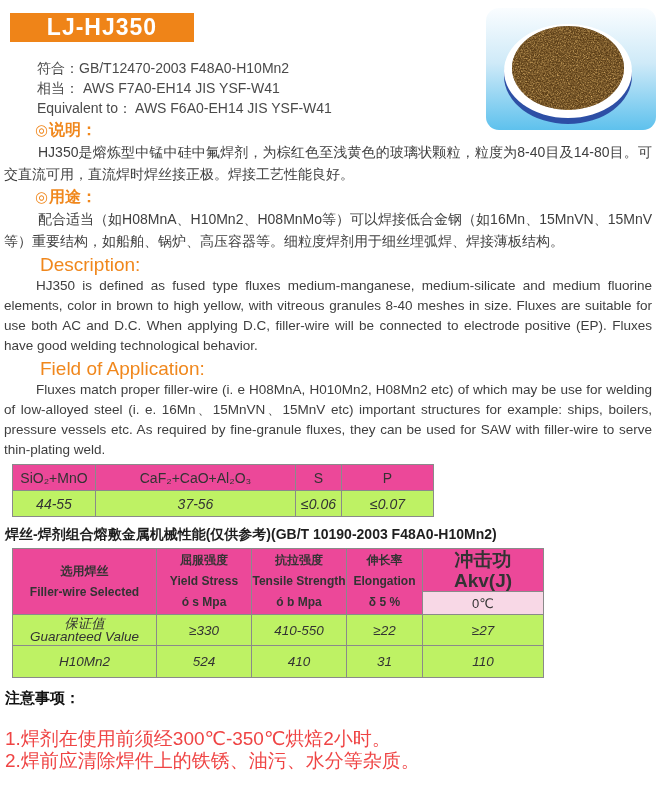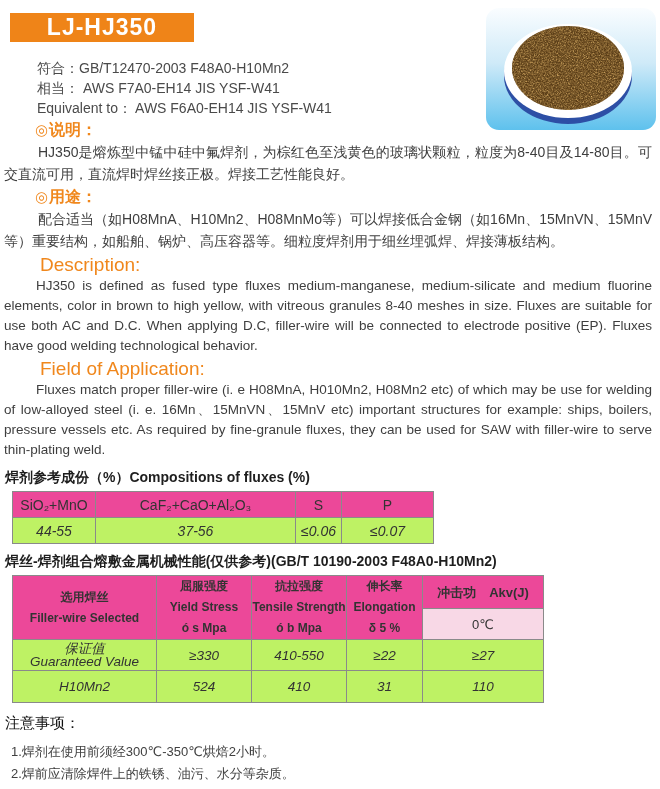--- a/index.html
+++ b/index.html
@@ -20,22 +20,22 @@
   .t1 td{height:25px;font-size:14px;}
   .hrow td{background:#ec4899;}
   .vrow td{background:#bef264;font-style:italic;}
   .t2 .hrow td{font-size:12px;line-height:21px;font-weight:bold;}
   .t2 .vrow td{font-size:13.5px;}
   .t2 .sub td{background:#f8d8e6;font-size:13px;height:22px;}
   .t2 .r1 td{height:30px;}
   .t2 .r2 td{height:31px;}
   .pre{white-space:pre-line;}
   .cellsm{font-size:11.5px;line-height:13px;}
-  .notes-title{font-weight:normal;font-size:15px;color:#111;margin:10px 0 8px 1px;line-height:20px;}
-  .note-line{font-size:13px;line-height:22px;color:#404040;margin-left:7px;}
+  .notes-title{font-weight:bold;font-size:15px;color:#111;margin:10px 0 20px 1px;line-height:20px;}
+  .note-line{font-size:19px;line-height:22px;color:#ef4444;margin-left:1px;}
   .photo{position:absolute;left:486px;top:8px;width:170px;height:122px;}
 </style>
 </head>
 <body>
 
 <div class="page">
 
   <svg class="photo" width="170" height="122" viewBox="0 0 170 122" xmlns="http://www.w3.org/2000/svg">
     <defs>
       <linearGradient id="skyg" x1="0" y1="0" x2="0" y2="1">
@@ -80,21 +80,20 @@
 
     <div class="sec-head-zh"><span class="ring">◎</span><span>用途：</span></div>
     <div class="para-zh">配合适当（如H08MnA、H10Mn2、H08MnMo等）可以焊接低合金钢（如16Mn、15MnVN、15MnV等）重要结构，如船舶、锅炉、高压容器等。细粒度焊剂用于细丝埋弧焊、焊接薄板结构。</div>
 
     <div class="sec-head-en">Description:</div>
     <div class="para-en">HJ350 is defined as fused type fluxes medium-manganese, medium-silicate and medium fluorine elements, color in brown to high yellow, with vitreous granules 8-40 meshes in size. Fluxes are suitable for use both AC and D.C. When applying D.C, filler-wire will be connected to electrode positive (EP). Fluxes have good welding technological behavior.</div>
 
     <div class="sec-head-en">Field of Application:</div>
     <div class="para-en">Fluxes match proper filler-wire (i. e H08MnA, H010Mn2, H08Mn2 etc) of which may be use for welding of low-alloyed steel (i. e. 16Mn、15MnVN、15MnV etc) important structures for example: ships, boilers, pressure vessels etc. As required by fine-granule fluxes, they can be used for SAW with filler-wire to serve thin-plating weld.</div>
 
-    <div class="tbl-title">焊剂参考成份（%）Compositions of fluxes (%)</div>
 
     <table class="t1">
       <colgroup>
           <col style="width:83px">
           <col style="width:200px">
           <col style="width:46px">
           <col style="width:92px">
         </colgroup>
       <tbody>
           <tr class="hrow">
@@ -128,21 +127,21 @@
 Filler-wire Selected</td>
         <td rowspan="2" class="pre">屈服强度
 Yield Stress
 ó s Mpa</td>
         <td rowspan="2" class="pre">抗拉强度
 Tensile Strength
 ó b Mpa</td>
         <td rowspan="2" class="pre">伸长率
 Elongation
 δ 5 %</td>
-        <td style="height:24px;font-size:13px;">冲击功　Akv(J)</td>
+        <td style="height:24px;font-size:19px;">冲击功　Akv(J)</td>
       </tr>
       <tr class="sub">
         <td>0℃</td>
       </tr>
       <tr class="vrow r1">
         <td class="pre cellsm">保证值
 Guaranteed Value</td>
         <td>≥330</td>
         <td>410-550</td>
         <td>≥22</td>

